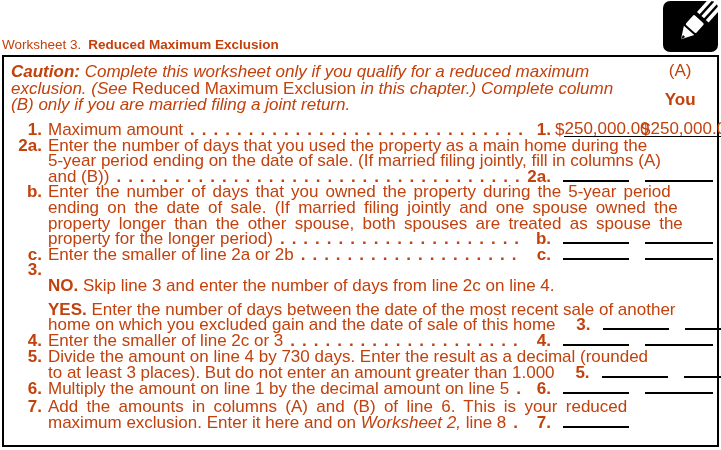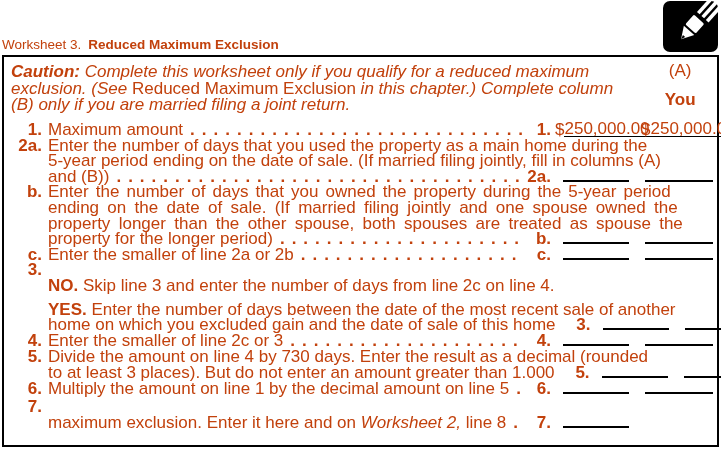--- a/index.html
+++ b/index.html
@@ -234,20 +234,21 @@
             <span class="slot slot-a">
               <span class="blank blank-a"></span>
             </span>
             <span class="slot slot-b">
               <span class="blank blank-b"></span>
             </span>
           </span>
         </div>
         <div class="ln" style="margin-top: 3px;">
           <span class="num">7.</span>
+          <span class="txt j2"><span>Add the amounts in columns (A) and (B) of line 6. This is your reduced</span></span>
         </div>
         <div class="ln">
           <span class="num"></span>
           <span class="txt"><span>maximum exclusion. Enter it here and on </span><span class="ital">Worksheet 2,</span><span> line 8</span></span>
           <span class="leader">..................................................................</span>
           <span class="ans">
             <span class="albl">7.</span>
             <span class="slot slot-a">
               <span class="blank blank-a"></span>
             </span>

